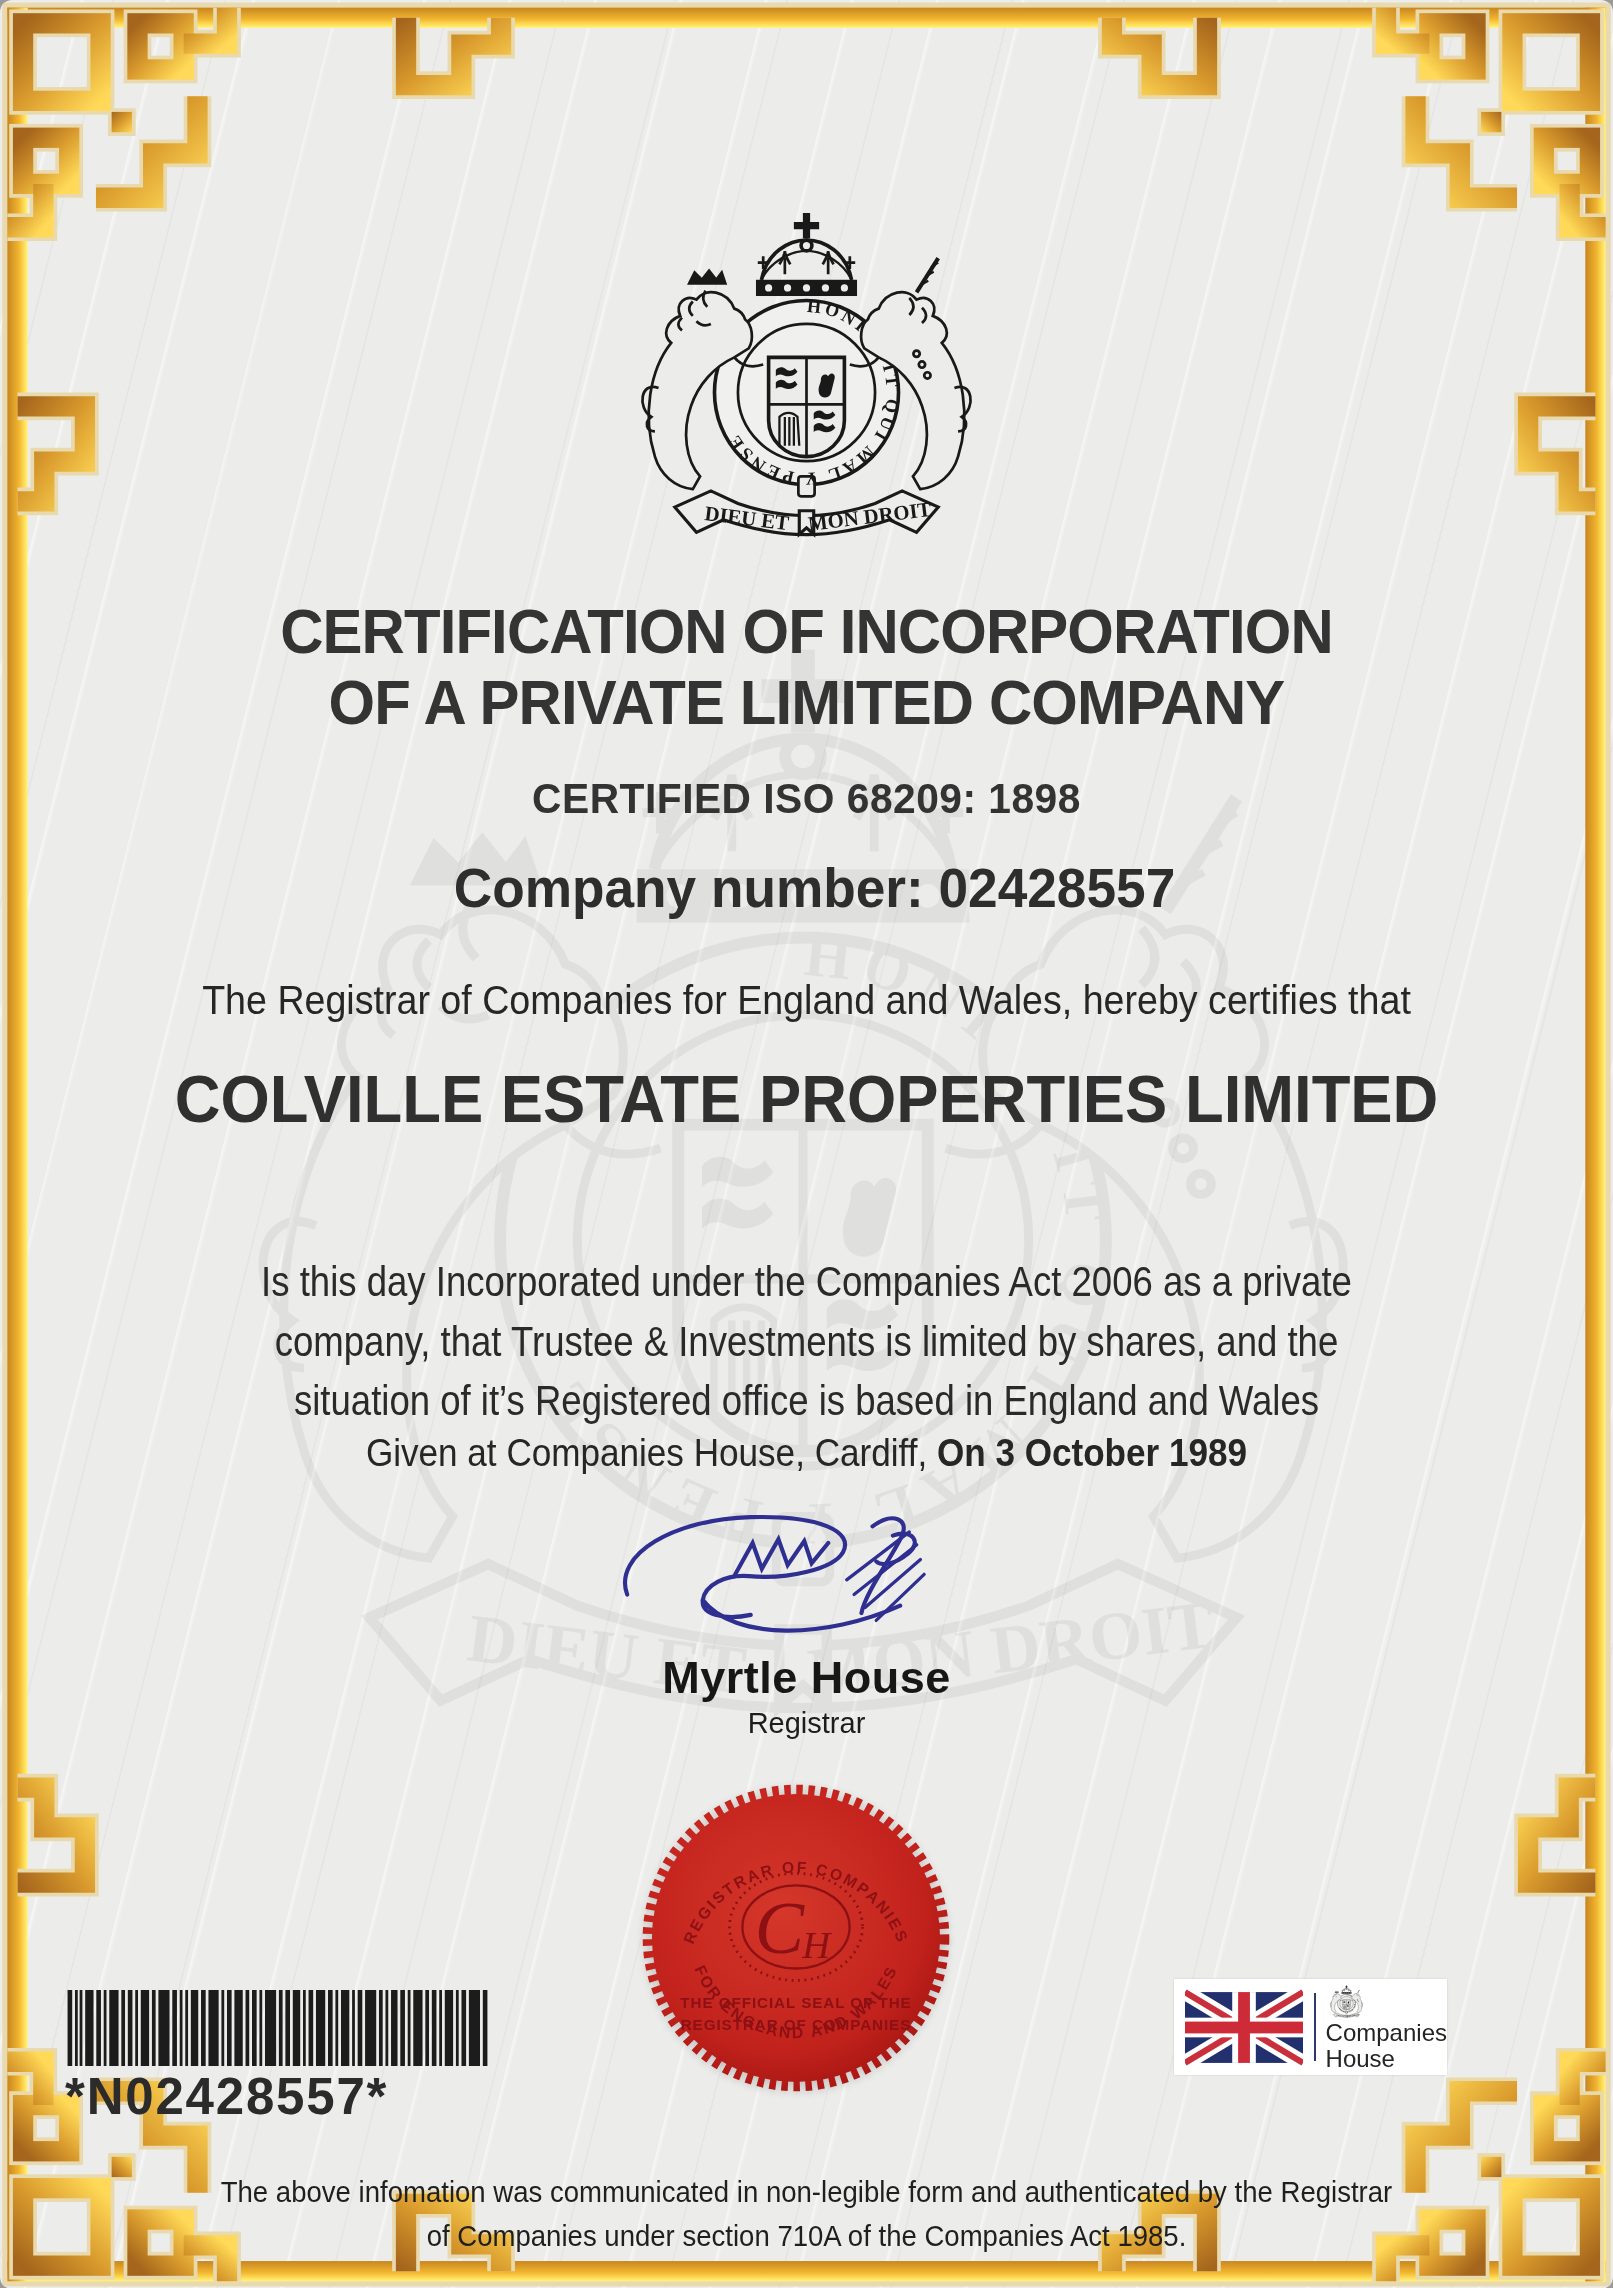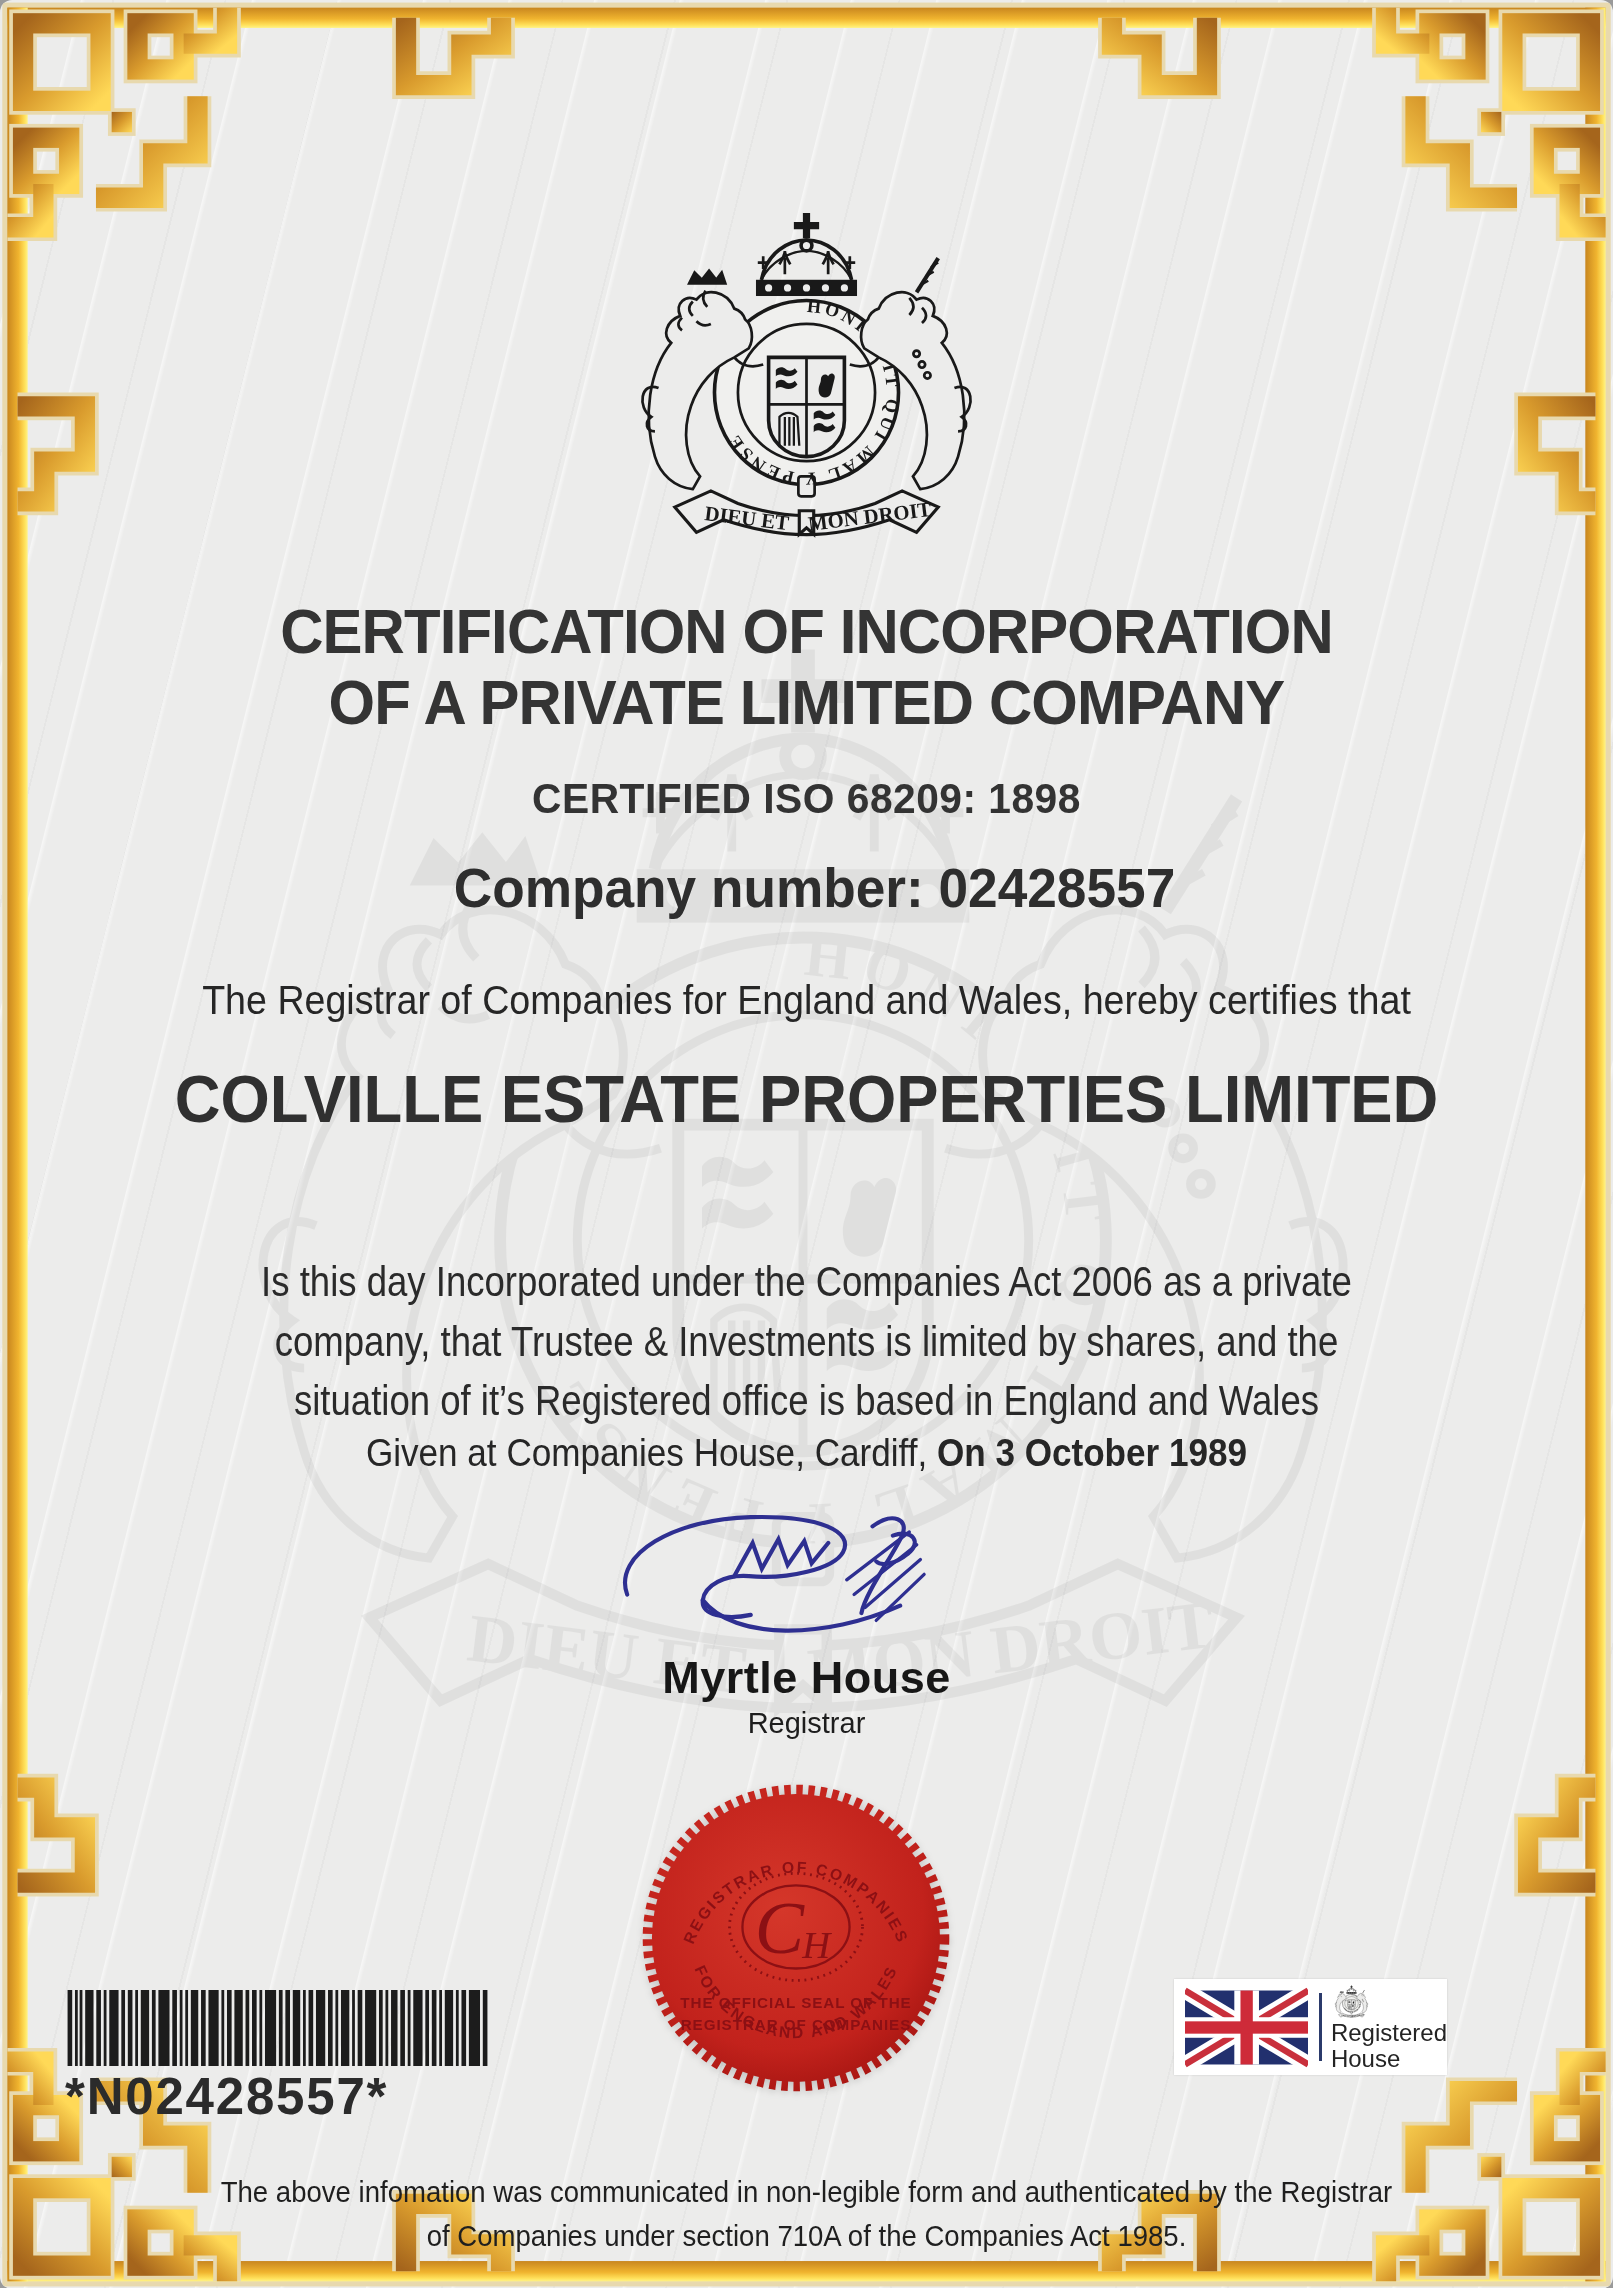--- a/index.html
+++ b/index.html
@@ -276,21 +276,21 @@
       <rect x="24" width="12" height="36" fill="#fff"></rect>
       <rect y="13" width="60" height="10" fill="#fff"></rect>
       <rect x="27" width="6" height="36" fill="#ce2b39"></rect>
       <rect y="15" width="60" height="6" fill="#ce2b39"></rect>
     </svg>
     <div class="divider"></div>
     <div class="logocol">
       <svg width="41" height="37" viewBox="0 0 460 410">
         <use href="#royal-crest"></use>
       </svg>
-      <span class="logotext">Registered</span>
+      <span class="logotext">Companies</span>
       <span class="logotext">House</span>
     </div>
   </div>
 
   <div class="abs ctr" style="top:2171px;">
     <span class="sx footer">
       <span>The above infomation was communicated in non-legible form and authenticated by the Registrar</span><br>
       <span>of Companies under section 710A of the Companies Act 1985.</span>
     </span>
   </div>

